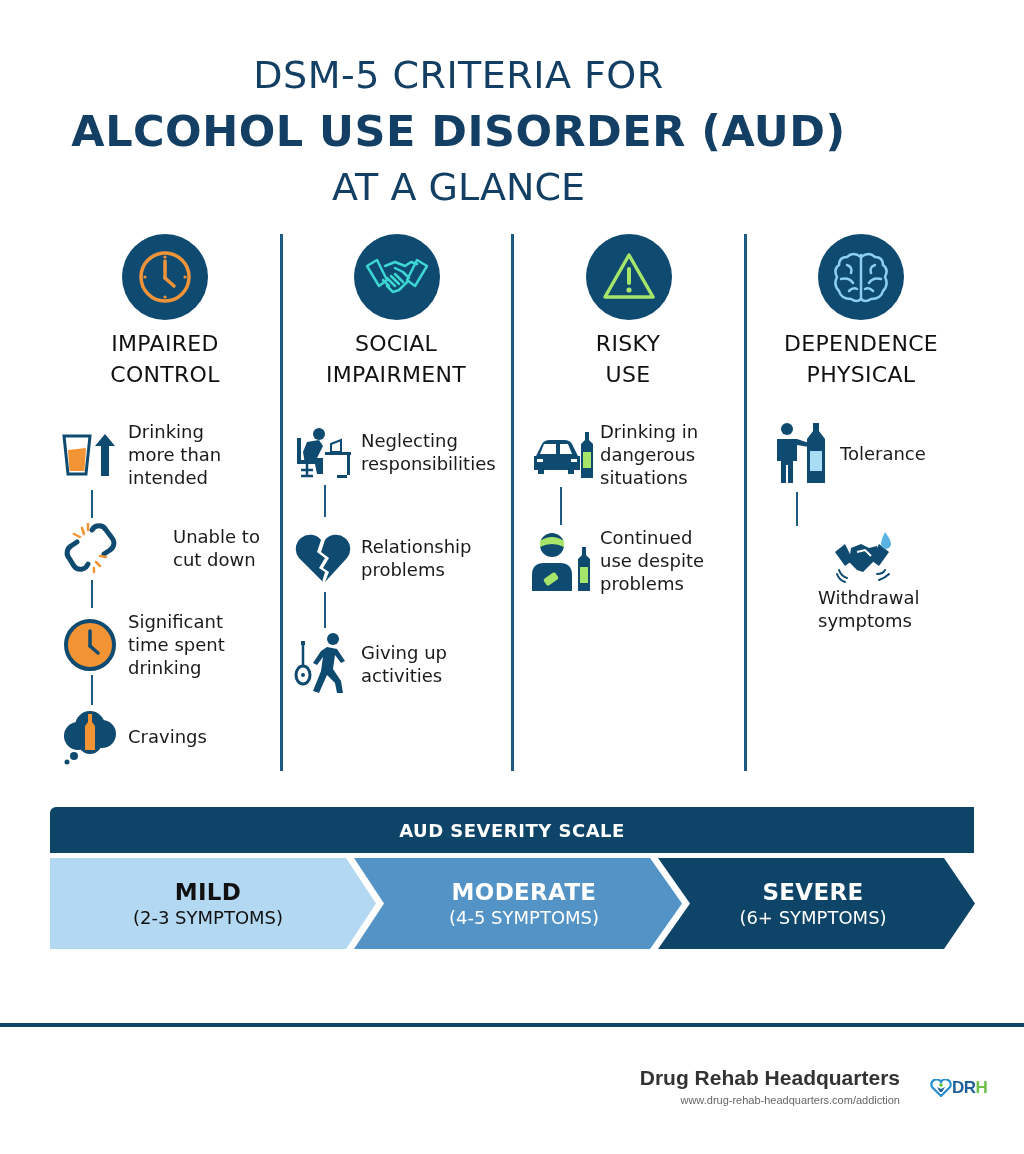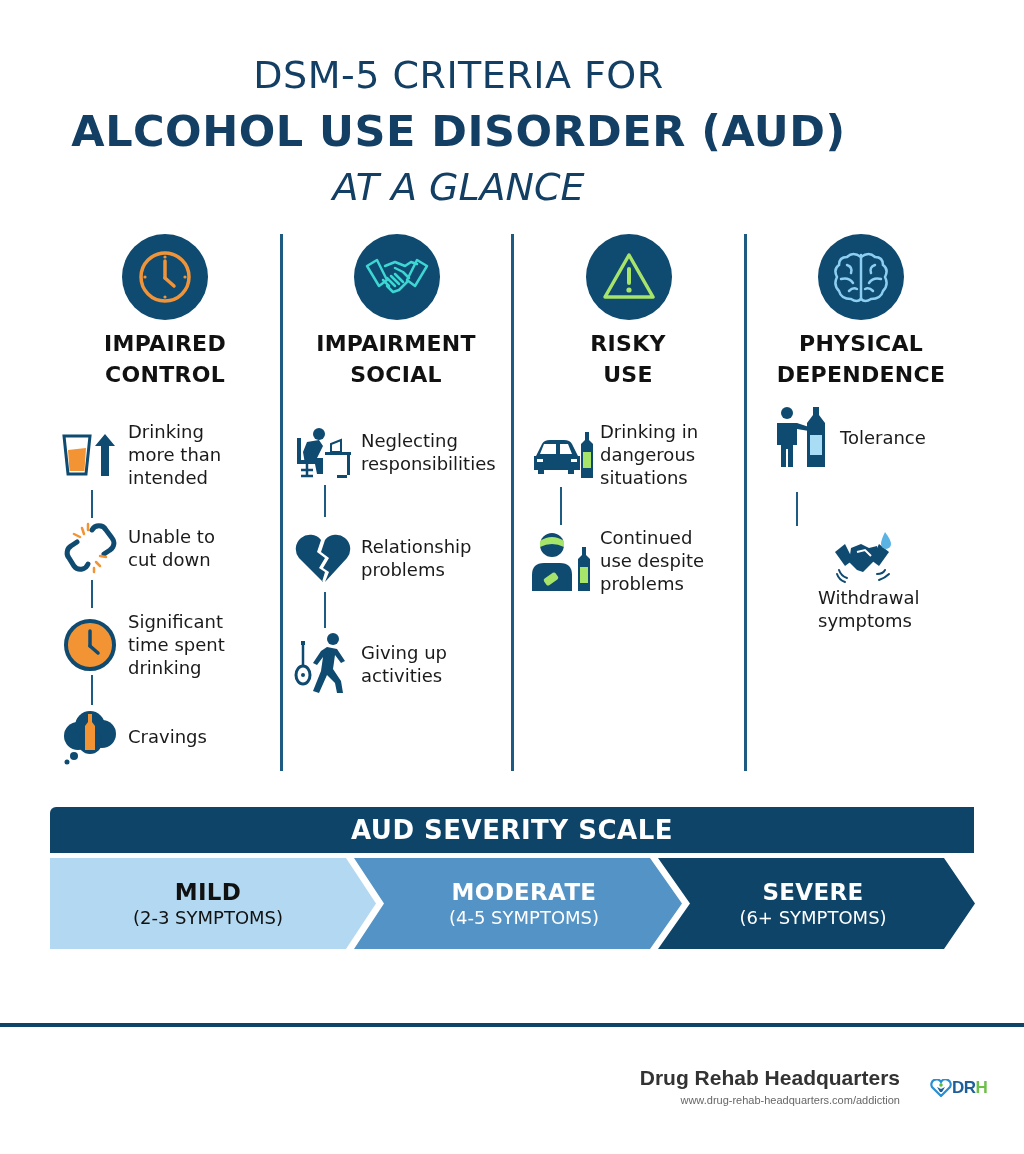--- a/index.html
+++ b/index.html
@@ -2,38 +2,38 @@
 <html><head>
 <meta charset="utf-8">
 <style>
   * { box-sizing: border-box; margin: 0; padding: 0; }
   html, body { width: 1024px; height: 1154px; background: #ffffff; overflow: hidden; }
   body { position: relative; font-family: "DejaVu Sans", sans-serif; color: #111; }
 
   .title-block { position: absolute; left: 0; top: 50px; width: 917px; text-align: center; color: #123f63; }
   .title-line1 { font-size: 38px; font-weight: normal; letter-spacing: 0.5px; line-height: 50px; font-family: "DejaVu Sans", sans-serif; }
   .title-line2 { font-size: 43px; font-weight: bold; letter-spacing: 0.5px; line-height: 58px; margin-top: 2px; }
-  .title-line3 { font-size: 38px; font-weight: normal; line-height: 50px; margin-top: 2px; font-style: italic; }
+  .title-line3 { font-size: 38px; font-weight: normal; line-height: 50px; margin-top: 2px; }
 
   .divider { position: absolute; top: 234px; width: 3px; height: 537px; background: #1d5b82; }
   .cat-icon { position: absolute; width: 86px; height: 86px; border-radius: 50%; background: #0f4a70; display: flex; align-items: center; justify-content: center; }
-  .cat-title { position: absolute; text-align: center; font-weight: bold; font-size: 22px; line-height: 31px; color: #111; letter-spacing: 0.3px; }
+  .cat-title { position: absolute; text-align: center; font-weight: normal; font-size: 22px; line-height: 31px; color: #111; letter-spacing: 0.3px; }
   .cat-title .hl { position: relative; display: inline-block; padding: 0 3px; }
   .cat-title .hl::after { content: ""; position: absolute; left: 0; right: 0; bottom: 2px; height: 13px; z-index: -1; }
   .hl-orange::after { background: #f39434; }
   .hl-teal::after { background: #33d0cf; }
   .hl-green::after { background: #aee36a; }
   .hl-blue::after { background: #8cd0f3; }
 
   .item { position: absolute; display: flex; align-items: center; }
   .item-icon { width: 60px; height: 60px; display: flex; align-items: center; justify-content: center; flex: 0 0 auto; }
   .item-text { font-size: 18px; line-height: 23px; color: #1a1a1a; margin-left: 8px; white-space: pre-line; font-family: "DejaVu Sans", sans-serif; }
   .connector { position: absolute; width: 2px; background: #1d5b82; }
 
-  .sev-header { position: absolute; left: 50px; top: 807px; width: 924px; height: 46px; background: #0d4468; border-top-left-radius: 6px; color: #fff; font-weight: bold; font-size: 26px; display: flex; align-items: center; justify-content: center; letter-spacing: 0.5px; }
+  .sev-header { position: absolute; left: 50px; top: 807px; width: 924px; height: 46px; background: #0d4468; border-top-left-radius: 6px; color: #fff; font-weight: bold; font-size: 18px; display: flex; align-items: center; justify-content: center; letter-spacing: 0.5px; }
   .sev-row { position: absolute; left: 50px; top: 858px; width: 926px; height: 91px; }
   .sev-row svg { position: absolute; left: 0; top: 0; }
   .sev-label { position: absolute; top: 0; height: 91px; display: flex; flex-direction: column; align-items: center; justify-content: center; text-align: center; }
   .sev-name { font-weight: bold; font-size: 23px; line-height: 28px; letter-spacing: 0.3px; }
   .sev-sub { font-size: 18px; line-height: 24px; }
 
   .footer-line { position: absolute; left: 0; top: 1023px; width: 1024px; height: 4px; background: #0d4468; }
   .footer-brand { position: absolute; right: 124px; top: 1066px; text-align: right; }
   .footer-name { font-family: "Liberation Sans", sans-serif; font-weight: bold; font-size: 21px; color: #333; line-height: 24px; }
   .footer-url { font-family: "Liberation Sans", sans-serif; font-size: 11px; color: #666; line-height: 20px; }
@@ -77,21 +77,21 @@
         <path d="M8 20 L26 18 L24.5 41 L9.5 41 Z" fill="#f39434"></path>
         <path d="M45 4 L55 16 L49 16 L49 46 L41 46 L41 16 L35 16 Z" fill="#0f4a70"></path>
       </svg>
     </div>
     <div class="item-text">Drinking
 more than
 intended</div>
   </div>
   <div class="connector" style="left:91px; top:490px; height:28px;"></div>
 
-  <div class="item" style="left:60px; top:518px;">
+  <div class="item" style="left:60px; top:518px;gap:45px;">
     <div class="item-icon">
       <svg width="60" height="56" viewBox="0 0 60 56">
         <path d="M32 10 a8 8 0 0 1 14 0 l6 8 a8 8 0 0 1 -2 12 l-6 4" fill="none" stroke="#0f4a70" stroke-width="5" stroke-linecap="round"></path>
         <path d="M28 44 a8 8 0 0 1 -14 2 l-5 -8 a8 8 0 0 1 2 -12 l6 -4" fill="none" stroke="#0f4a70" stroke-width="5" stroke-linecap="round"></path>
         <g stroke="#f39434" stroke-width="2.5" stroke-linecap="round">
           <line x1="22" y1="8" x2="24" y2="14"></line>
             <line x1="14" y1="14" x2="20" y2="17"></line>
             <line x1="28" y1="4" x2="28" y2="10"></line>
           <line x1="36" y1="42" x2="40" y2="46"></line>
             <line x1="40" y1="36" x2="46" y2="37"></line>
@@ -141,22 +141,22 @@
         <path d="M2 14 L12 8 L22 28 L14 34 Z"></path>
         <path d="M62 14 L52 8 L42 28 L50 34 Z"></path>
         <path d="M20 14 L30 10 L40 14 L46 10 L52 12"></path>
         <path d="M30 16 L38 20 L44 26"></path>
         <path d="M18 28 L24 34 M22 26 L30 34 M26 24 L34 32 M30 22 L38 30"></path>
         <path d="M22 34 L28 40 L34 38 L42 30"></path>
       </g>
     </svg>
   </div>
   <div class="cat-title" style="left:290px; top:328px; width:212px;">
+    <div>SOCIAL</div>
     <div><span class="hl hl-teal">IMPAIRMENT</span></div>
-    <div>SOCIAL</div>
   </div>
 
   <div class="item" style="left:293px; top:422px;">
     <div class="item-icon">
       <svg width="60" height="56" viewBox="0 0 60 56">
         <circle cx="26" cy="10" r="6" fill="#0f4a70"></circle>
         <path d="M14 18 L26 16 L30 22 L24 34 L30 34 L30 50 L24 50 L22 40 L12 40 L10 28 Z" fill="#0f4a70"></path>
         <path d="M4 14 L8 14 L8 36 L20 36 L20 40 L4 40 Z" fill="#0f4a70"></path>
         <path d="M8 46 L20 46 M14 40 L14 52 M8 52 L20 52" stroke="#0f4a70" stroke-width="2.5"></path>
         <path d="M32 28 L58 28 L58 31 L32 31 Z M54 31 L57 31 L57 54 L54 54 Z M44 54 L57 54 L57 51 L44 51 Z" fill="#0f4a70"></path>
@@ -249,25 +249,25 @@
       <g fill="none" stroke="#8ccff2" stroke-width="2.5" stroke-linecap="round">
         <path d="M30 6 L30 50"></path>
         <path d="M30 8 Q22 2 16 8 Q8 8 8 16 Q2 20 6 28 Q2 36 8 42 Q10 50 20 50 Q26 54 30 50"></path>
         <path d="M30 8 Q38 2 44 8 Q52 8 52 16 Q58 20 54 28 Q58 36 52 42 Q50 50 40 50 Q34 54 30 50"></path>
         <path d="M16 16 Q22 18 20 24 M10 30 Q18 28 22 34 M18 42 Q22 38 26 40"></path>
         <path d="M44 16 Q38 18 40 24 M50 30 Q42 28 38 34 M42 42 Q38 38 34 40"></path>
       </g>
     </svg>
   </div>
   <div class="cat-title" style="left:755px; top:328px; width:212px;">
+    <div><span class="hl hl-blue">DEPENDENCE</span></div>
     <div>PHYSICAL</div>
-    <div><span class="hl hl-blue">DEPENDENCE</span></div>
-  </div>
-
-  <div class="item" style="left:766px; top:404px;">
+  </div>
+
+  <div class="item" style="left:766px; top:420px;">
     <div class="item-icon" style="width:66px; height:66px;">
       <svg width="60" height="64" viewBox="0 0 60 64">
         <circle cx="18" cy="8" r="6" fill="#0f4a70"></circle>
         <path d="M8 18 L28 18 L40 22 L40 26 L28 24 L28 40 L24 40 L24 62 L19 62 L19 44 L17 44 L17 62 L12 62 L12 40 L8 40 Z" fill="#0f4a70"></path>
         <path d="M44 2 L50 2 L50 10 L56 18 L56 62 L38 62 L38 18 L44 10 Z" fill="#0f4a70"></path>
         <rect x="41" y="30" width="12" height="20" fill="#a9dcf5"></rect>
       </svg>
     </div>
     <div class="item-text" style="margin-left:8px;">Tolerance</div>
   </div>

